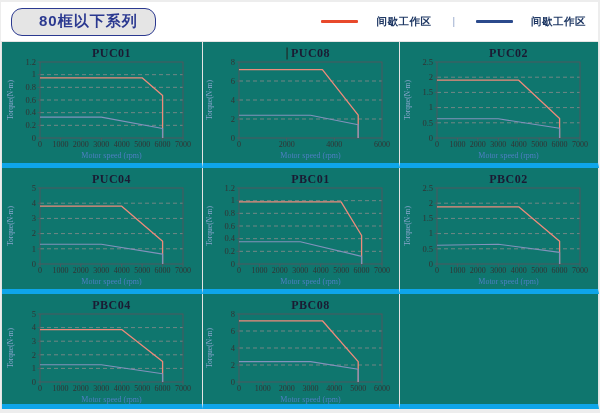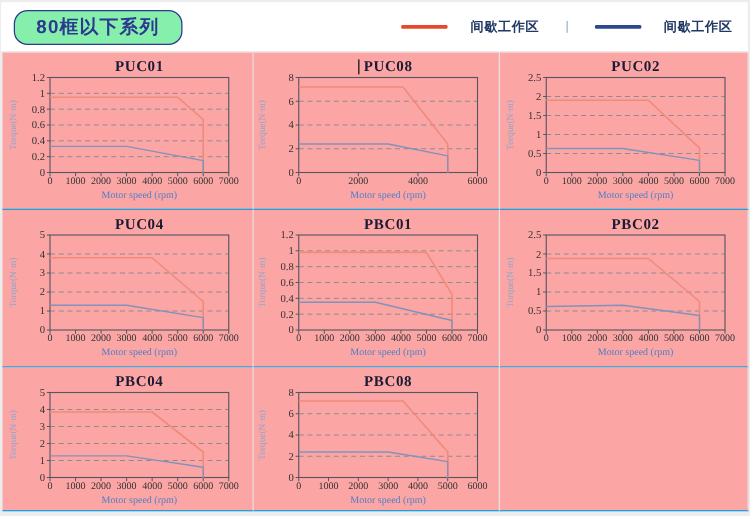--- a/index.html
+++ b/index.html
@@ -14,41 +14,41 @@
     background:#ffffff;
   }
   
   .header{
     height:39px;display:flex;align-items:center;justify-content:space-between;
     padding:0 12px 0 10px;box-sizing:border-box;background:#fff;
   }
   .badge{
     display:inline-block;
     border:1.5px solid #2B3990;border-radius:11px;
-    padding:3px 17px 4px 17px;
+    padding:3px 17px 4px 27px;
     color:#2B3990;font-weight:bold;font-size:15px;letter-spacing:1px;
-    background:#86efac;
+    background:#e5e5e5;
   }
   .legend{display:flex;align-items:center;gap:18px;}
   .swatch{display:inline-block;width:37px;height:3px;border-radius:1px;}
   .legend-label{font-size:10.5px;font-weight:bold;color:#1F3864;letter-spacing:0.5px;}
   .legend-sep{color:#8FA3C8;font-size:10px;padding:0 3px;}
   
   .grid{
     display:grid;
     grid-template-columns:201px 197px 199px;
     grid-template-rows:126px 126px 115px;
     border-top:1px solid #E4E4E4;
     border-left:1px solid #E4E4E4;
     background:#fff;
   }
   .cell{
     border-right:1px solid #E4E4E4;
-    border-bottom:1px solid #0ea5e9;
-    overflow:hidden;background:#fca5a5;
+    border-bottom:5px solid #0ea5e9;
+    overflow:hidden;background:#0f766e;
   }
   .cell svg{display:block;margin:1px auto 0 auto;}
   text{font-family:"Liberation Serif","DejaVu Serif",serif;}
 </style>
 </head>
 <body>
 
 <div class="card">
   <div class="header">
     <div class="badge">80框以下系列</div>

